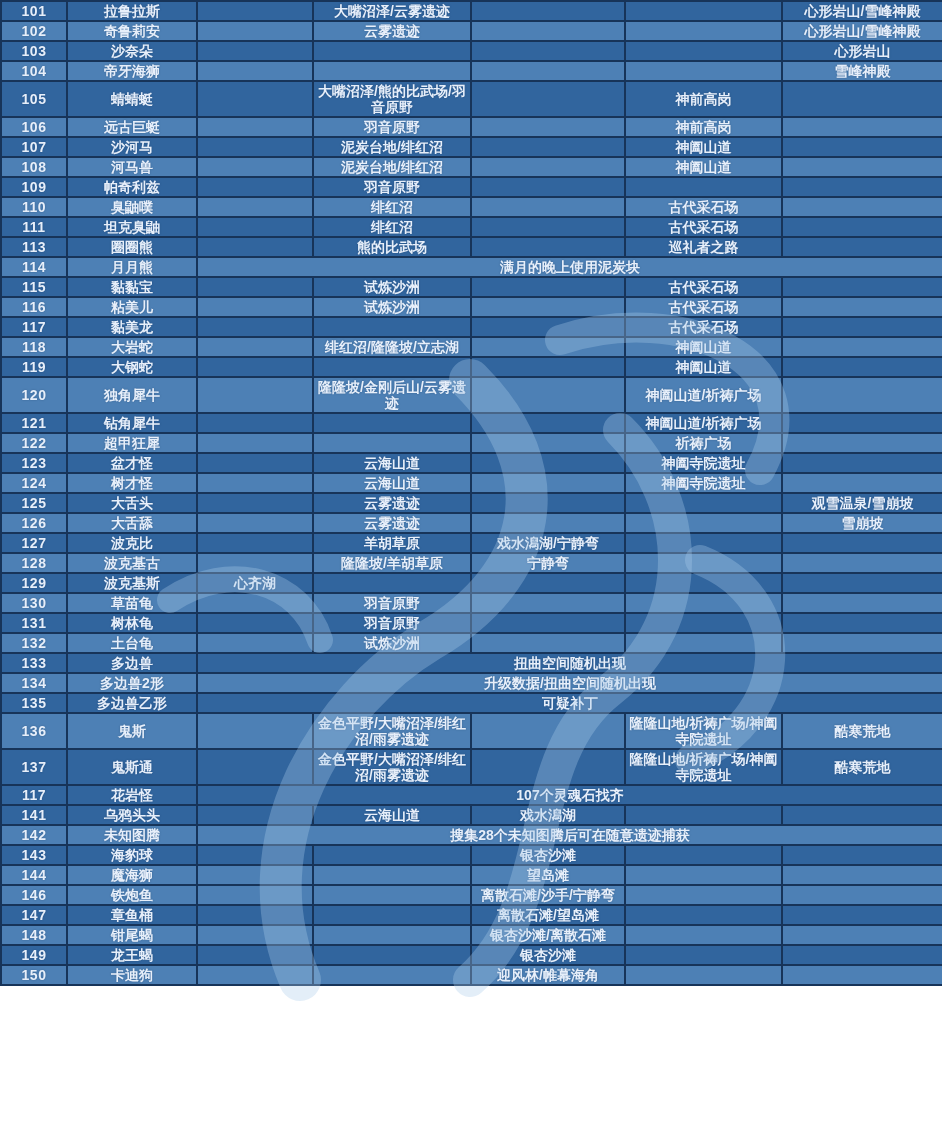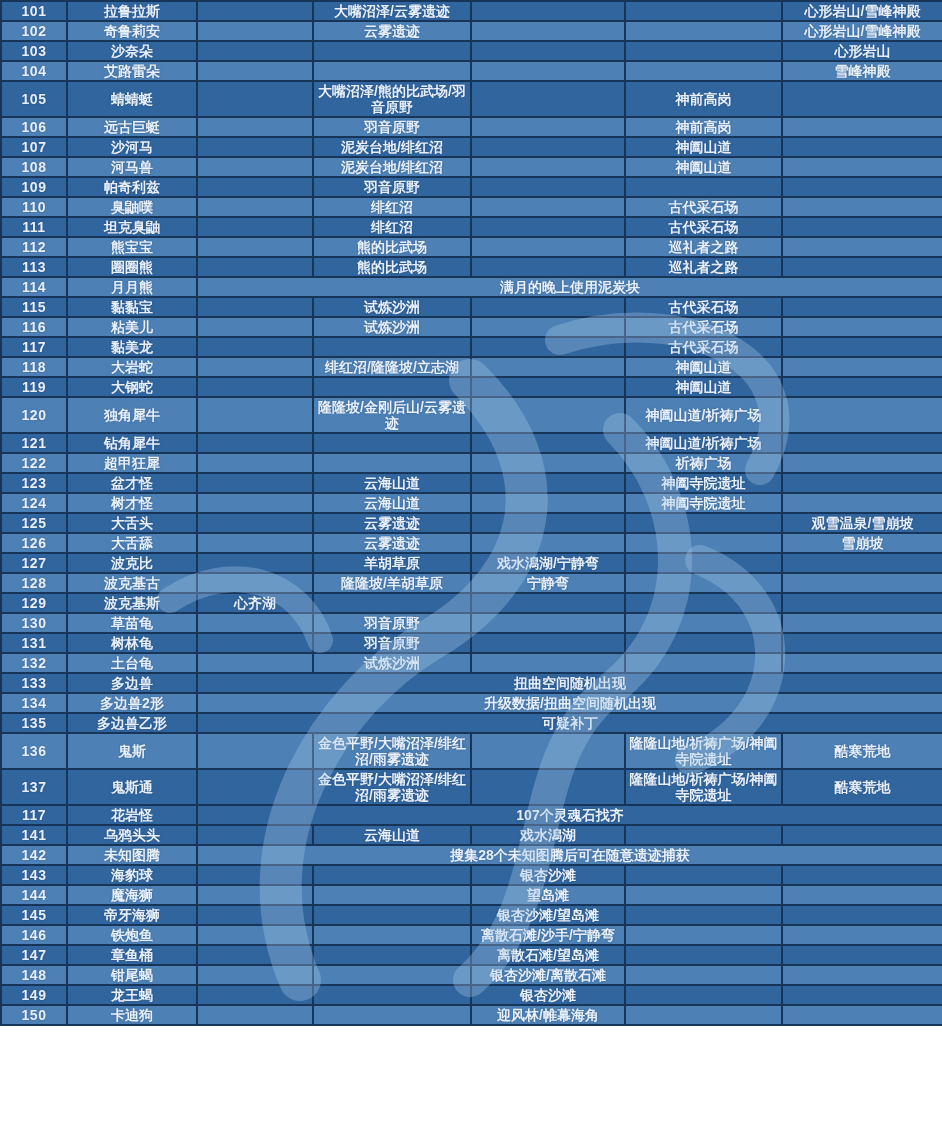--- a/index.html
+++ b/index.html
@@ -81,21 +81,21 @@
           <td class="num">103</td>
           <td>沙奈朵</td>
           <td></td>
           <td></td>
           <td></td>
           <td></td>
           <td>心形岩山</td>
         </tr>
         <tr class="light">
           <td class="num">104</td>
-          <td>艾路雷朵</td>
+          <td>帝牙海狮</td>
           <td></td>
           <td></td>
           <td></td>
           <td></td>
           <td>雪峰神殿</td>
         </tr>
         <tr class="dark">
           <td class="num">105</td>
           <td>蜻蜻蜓</td>
           <td></td>
@@ -149,29 +149,20 @@
           <td>古代采石场</td>
           <td></td>
         </tr>
         <tr class="dark">
           <td class="num">111</td>
           <td>坦克臭鼬</td>
           <td></td>
           <td>绯红沼</td>
           <td></td>
           <td>古代采石场</td>
-          <td></td>
-        </tr>
-        <tr class="light">
-          <td class="num">112</td>
-          <td>熊宝宝</td>
-          <td></td>
-          <td>熊的比武场</td>
-          <td></td>
-          <td>巡礼者之路</td>
           <td></td>
         </tr>
         <tr class="dark">
           <td class="num">113</td>
           <td>圈圈熊</td>
           <td></td>
           <td>熊的比武场</td>
           <td></td>
           <td>巡礼者之路</td>
           <td></td>
@@ -403,29 +394,20 @@
           <td>银杏沙滩</td>
           <td></td>
           <td></td>
         </tr>
         <tr class="light">
           <td class="num">144</td>
           <td>魔海狮</td>
           <td></td>
           <td></td>
           <td>望岛滩</td>
-          <td></td>
-          <td></td>
-        </tr>
-        <tr class="dark">
-          <td class="num">145</td>
-          <td>帝牙海狮</td>
-          <td></td>
-          <td></td>
-          <td>银杏沙滩/望岛滩</td>
           <td></td>
           <td></td>
         </tr>
         <tr class="light">
           <td class="num">146</td>
           <td>铁炮鱼</td>
           <td></td>
           <td></td>
           <td>离散石滩/沙手/宁静弯</td>
           <td></td>

